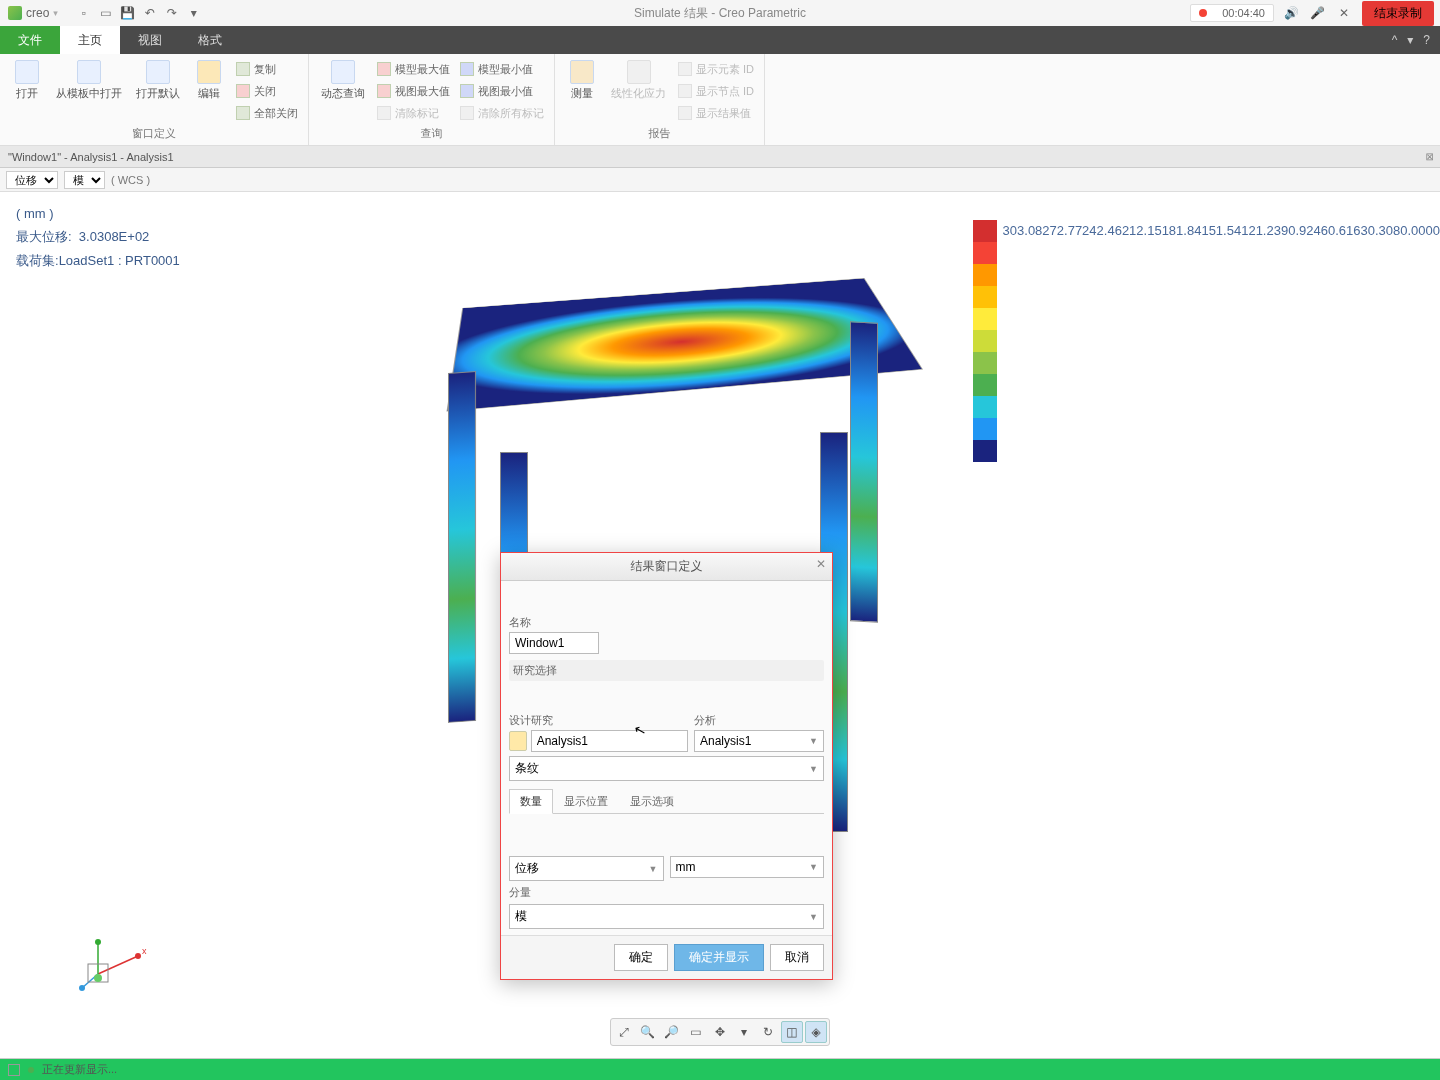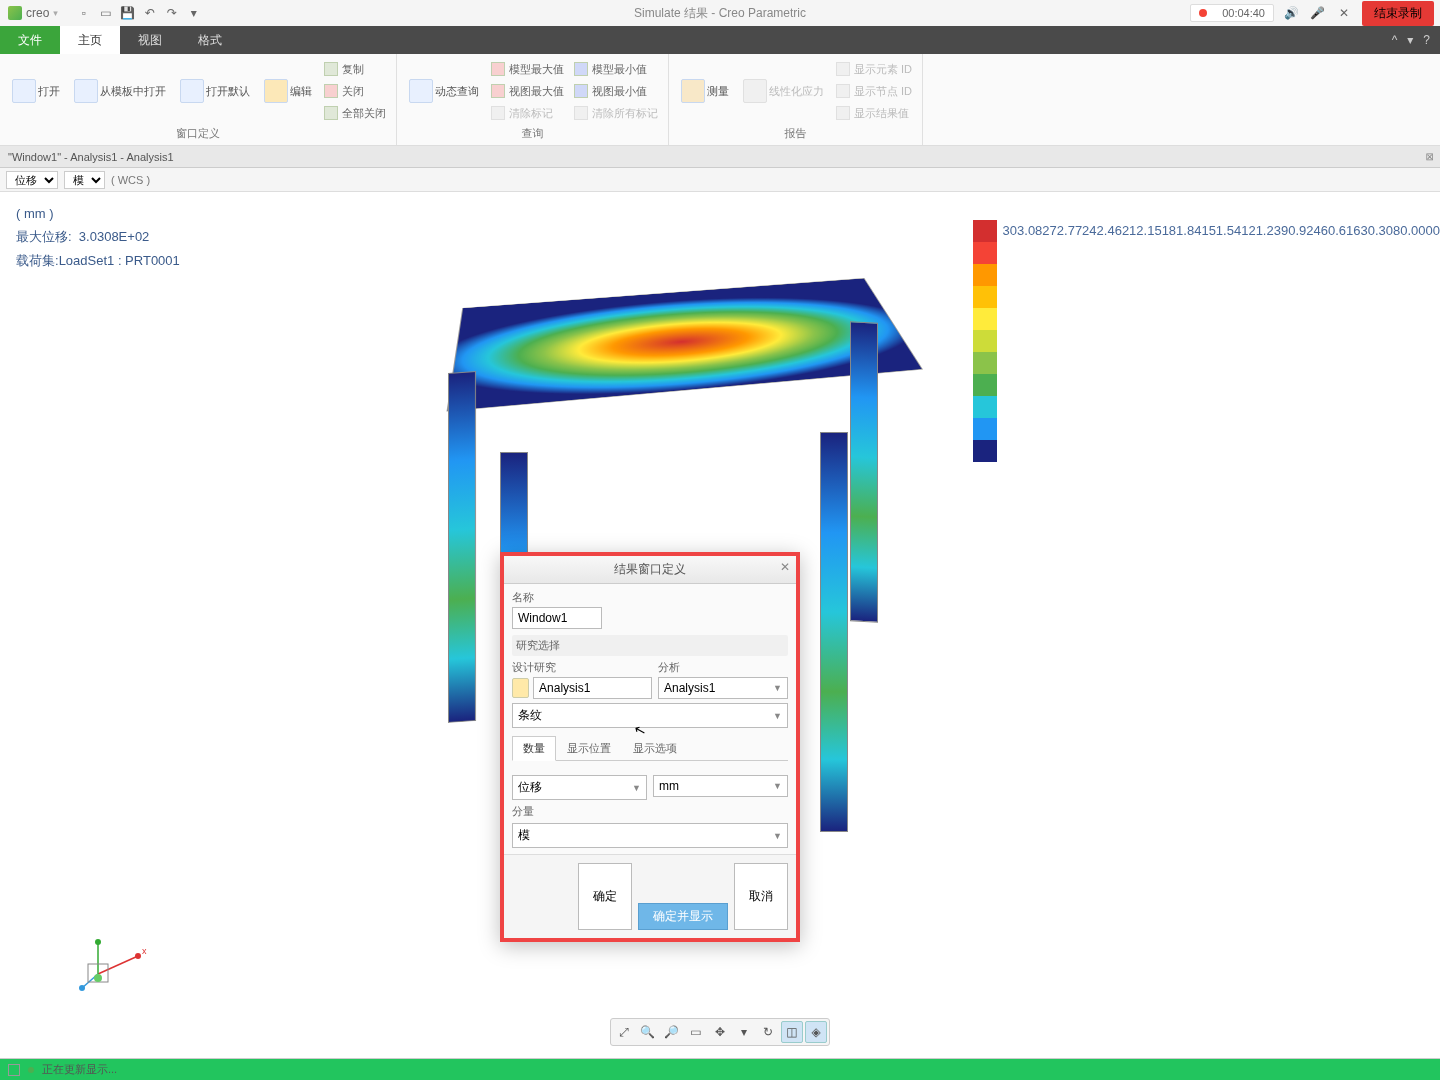--- a/index.html
+++ b/index.html
@@ -19,21 +19,21 @@
 .tabbar { height: 28px; background: #4a4a4a; display: flex; align-items: stretch; }
 .tab { padding: 0 18px; display: flex; align-items: center; color: #ddd; font-size: 12px; }
 .tab.file { background: #3ba53b; color: #fff; }
 .tab.active { background: #fff; color: #333; }
 .tabbar .spacer { flex: 1; }
 .tabbar .mini { display: flex; align-items: center; gap: 10px; padding: 0 10px; color: #ccc; font-size: 12px; }
 .ribbon { height: 92px; background: #fafafa; border-bottom: 1px solid #ddd; display: flex; }
 .rgroup { border-right: 1px solid #e0e0e0; display: flex; flex-direction: column; padding: 4px 6px 2px; }
 .rgroup .row { display: flex; gap: 2px; flex: 1; }
 .rgroup .lbl { text-align: center; font-size: 11px; color: #777; padding: 2px 0; }
-.rbtn { display: flex; flex-direction: row; align-items: center; justify-content: flex-start; padding: 2px 6px; font-size: 11px; color: #555; min-width: 42px; gap: 2px; }
+.rbtn { display: flex; flex-direction: column; align-items: center; justify-content: flex-start; padding: 2px 6px; font-size: 11px; color: #555; min-width: 42px; gap: 2px; }
 .rbtn .ic { width: 24px; height: 24px; background: #e8f0fe; border: 1px solid #c8d8f0; border-radius: 2px; }
 .rbtn-sm { display: flex; align-items: center; gap: 4px; font-size: 11px; color: #666; padding: 1px 4px; }
 .rbtn-sm .ic { width: 14px; height: 14px; background: #e0e8d8; border: 1px solid #c0d0b0; }
 .rbtn.disabled, .rbtn-sm.disabled { color: #bbb; }
 .rbtn.disabled .ic, .rbtn-sm.disabled .ic { background: #f0f0f0; border-color: #e0e0e0; }
 .vcol { display: flex; flex-direction: column; justify-content: space-around; }
 .doc-tab { height: 22px; background: #e8e8e8; border-bottom: 1px solid #ccc; display: flex; align-items: center; padding: 0 8px; font-size: 11px; color: #555; position: relative; }
 .doc-tab .close-x { position: absolute; right: 6px; font-size: 10px; color: #888; }
 .selbar { height: 24px; background: #f5f5f5; border-bottom: 1px solid #ddd; display: flex; align-items: center; gap: 6px; padding: 0 6px; font-size: 11px; }
 .selbar select { font-size: 11px; border: 1px solid #ccc; background: #fff; padding: 1px 4px; }
@@ -54,38 +54,38 @@
 .statusbar .dot { width: 6px; height: 6px; background: #4caf50; border-radius: 50%; }
 
 .model { position: absolute; left: 440px; top: 60px; width: 480px; height: 620px; }
 .tabletop { position: absolute; left: 20px; top: 0; width: 440px; height: 170px; background: radial-gradient(ellipse 55% 45% at 50% 55%, #d32f2f 0%, #ff9800 28%, #ffeb3b 42%, #8bc34a 56%, #4caf50 66%, #26c6da 78%, #2196f3 88%, #1a237e 100%); transform: perspective(800px) rotateX(55deg) rotateZ(-8deg); border: 1px solid #999; }
 .leg { position: absolute; width: 28px; background: linear-gradient(to bottom, #1a237e 0%, #2196f3 25%, #26c6da 45%, #4caf50 65%, #26c6da 82%, #1a237e 100%); border: 1px solid #888; }
 .leg.l1 { left: 8px; top: 120px; height: 350px; transform: skewY(-4deg); }
 .leg.l2 { left: 410px; top: 70px; height: 300px; transform: skewY(3deg); }
 .leg.l3 { left: 60px; top: 200px; height: 390px; }
 .leg.l4 { left: 380px; top: 180px; height: 400px; }
 
-.dialog { position: absolute; left: 500px; top: 360px; width: 300px; background: #fafafa; border: 4px solid #ef4444; box-shadow: 0 4px 20px rgba(0,0,0,.25); font-size: 12px; }
+.dialog { position: absolute; left: 500px; top: 360px; width: 333px; background: #fafafa; border: 1px solid #ef4444; box-shadow: 0 4px 20px rgba(0,0,0,.25); font-size: 12px; }
 .dlg-title { background: linear-gradient(#f8f8f8,#e8e8e8); border-bottom: 1px solid #ccc; padding: 5px 8px; text-align: center; position: relative; color: #555; }
 .dlg-title .x { position: absolute; right: 6px; top: 4px; color: #888; font-size: 12px; }
 .dlg-body { padding: 6px 8px; display: flex; flex-direction: column; gap: 4px; }
-.dlg-row { display: flex; gap: 6px; }
+.dlg-row { display: flex; gap: 6px; margin-top: 28px; }
 .dlg-row .col { flex: 1; display: flex; flex-direction: column; gap: 2px; }
 .dlg-lbl { font-size: 11px; color: #666; }
 .dlg-input { border: 1px solid #bbb; background: #fff; padding: 3px 5px; font-size: 12px; width: 100%; }
 .dlg-sec { font-size: 11px; color: #666; padding: 3px 4px; background: #f0f0f0; border-radius: 2px; margin-top: 2px; }
 .dlg-select { border: 1px solid #bbb; background: #fff; padding: 3px 5px; font-size: 12px; width: 100%; display: flex; justify-content: space-between; align-items: center; }
 .dlg-select .arr { font-size: 9px; color: #888; }
 .folder-ic { width: 20px; height: 20px; background: #ffe9a8; border: 1px solid #cca; border-radius: 2px; margin-right: 4px; }
 .dlg-tabs { display: flex; border-bottom: 1px solid #ccc; margin-top: 4px; }
 .dlg-tab { padding: 4px 10px; font-size: 11px; color: #666; border: 1px solid transparent; border-bottom: none; }
 .dlg-tab.active { background: #fff; border-color: #ccc; border-bottom: 1px solid #fff; margin-bottom: -1px; color: #333; }
 .dlg-btns { display: flex; justify-content: flex-end; gap: 6px; padding: 8px; border-top: 1px solid #ddd; background: #f5f5f5; }
 .dlg-btn { padding: 4px 14px; font-size: 12px; border: 1px solid #bbb; background: #fff; }
-.dlg-btn.primary { background: #6fb7e8; border-color: #5a9fd0; color: #fff; margin-top: 40px; }
+.dlg-btn.primary { background: #6fb7e8; border-color: #5a9fd0; color: #fff; }
 .cursor { position: absolute; left: 634px; top: 530px; font-size: 14px; color: #000; transform: rotate(-15deg); }
 </style>
 </head>
 <body>
 
 <div class="outer">
 
   <div class="titlebar">
     <div class="logo">
       <span class="logo-icon"></span>

